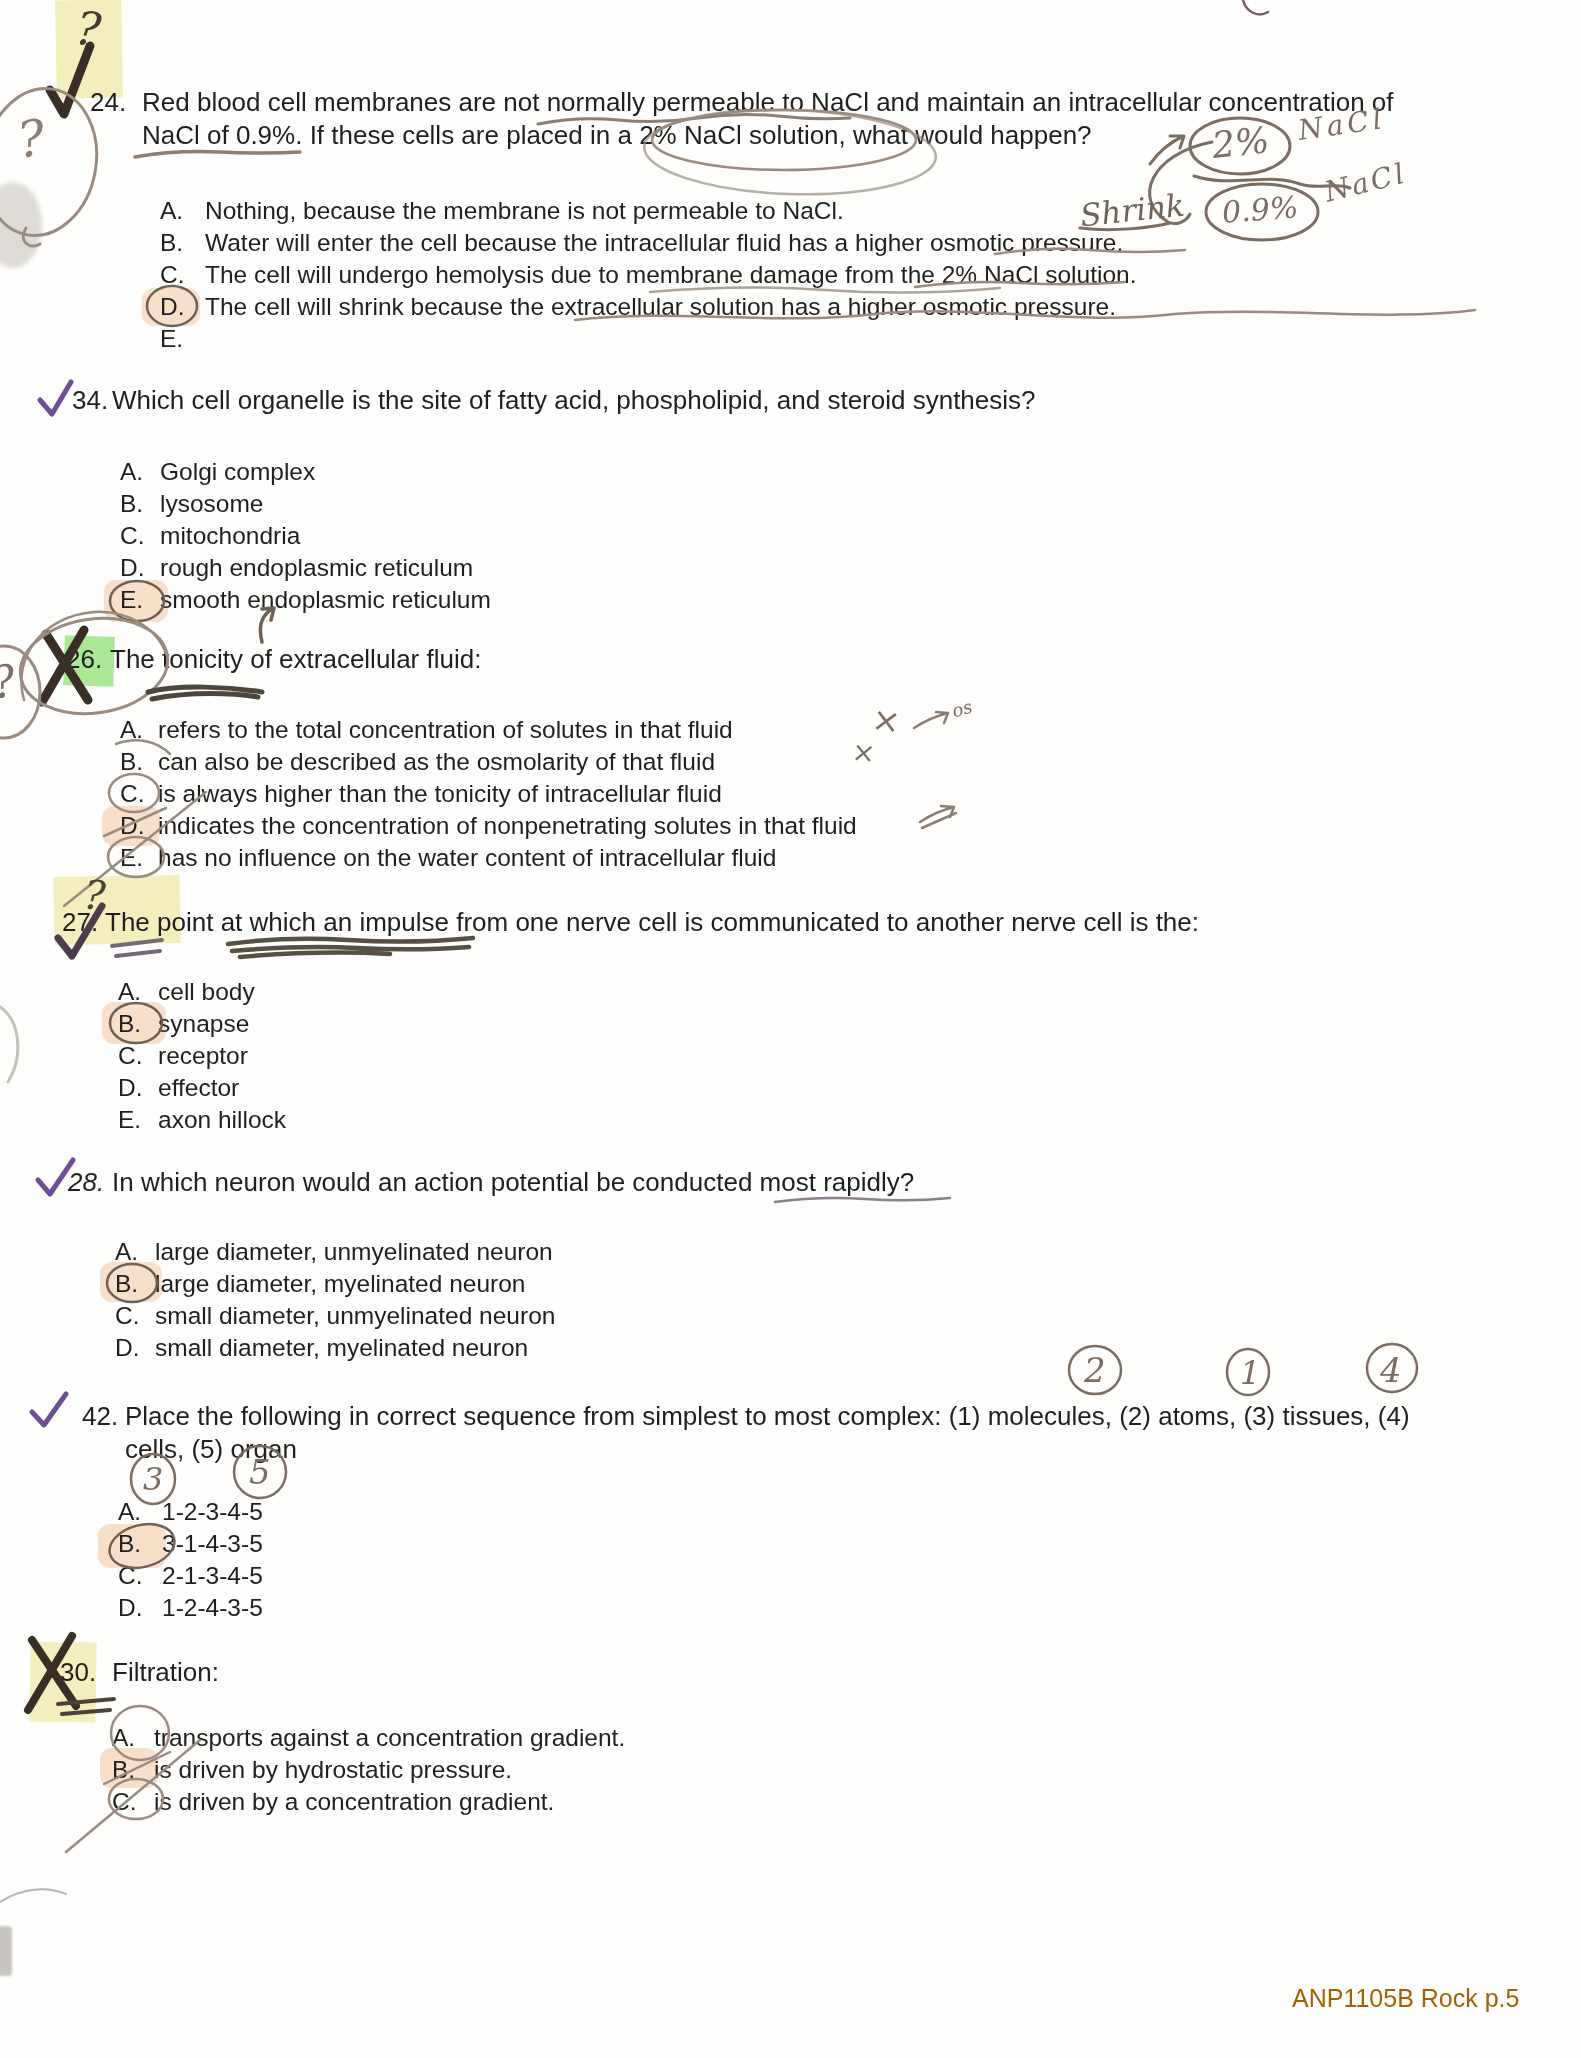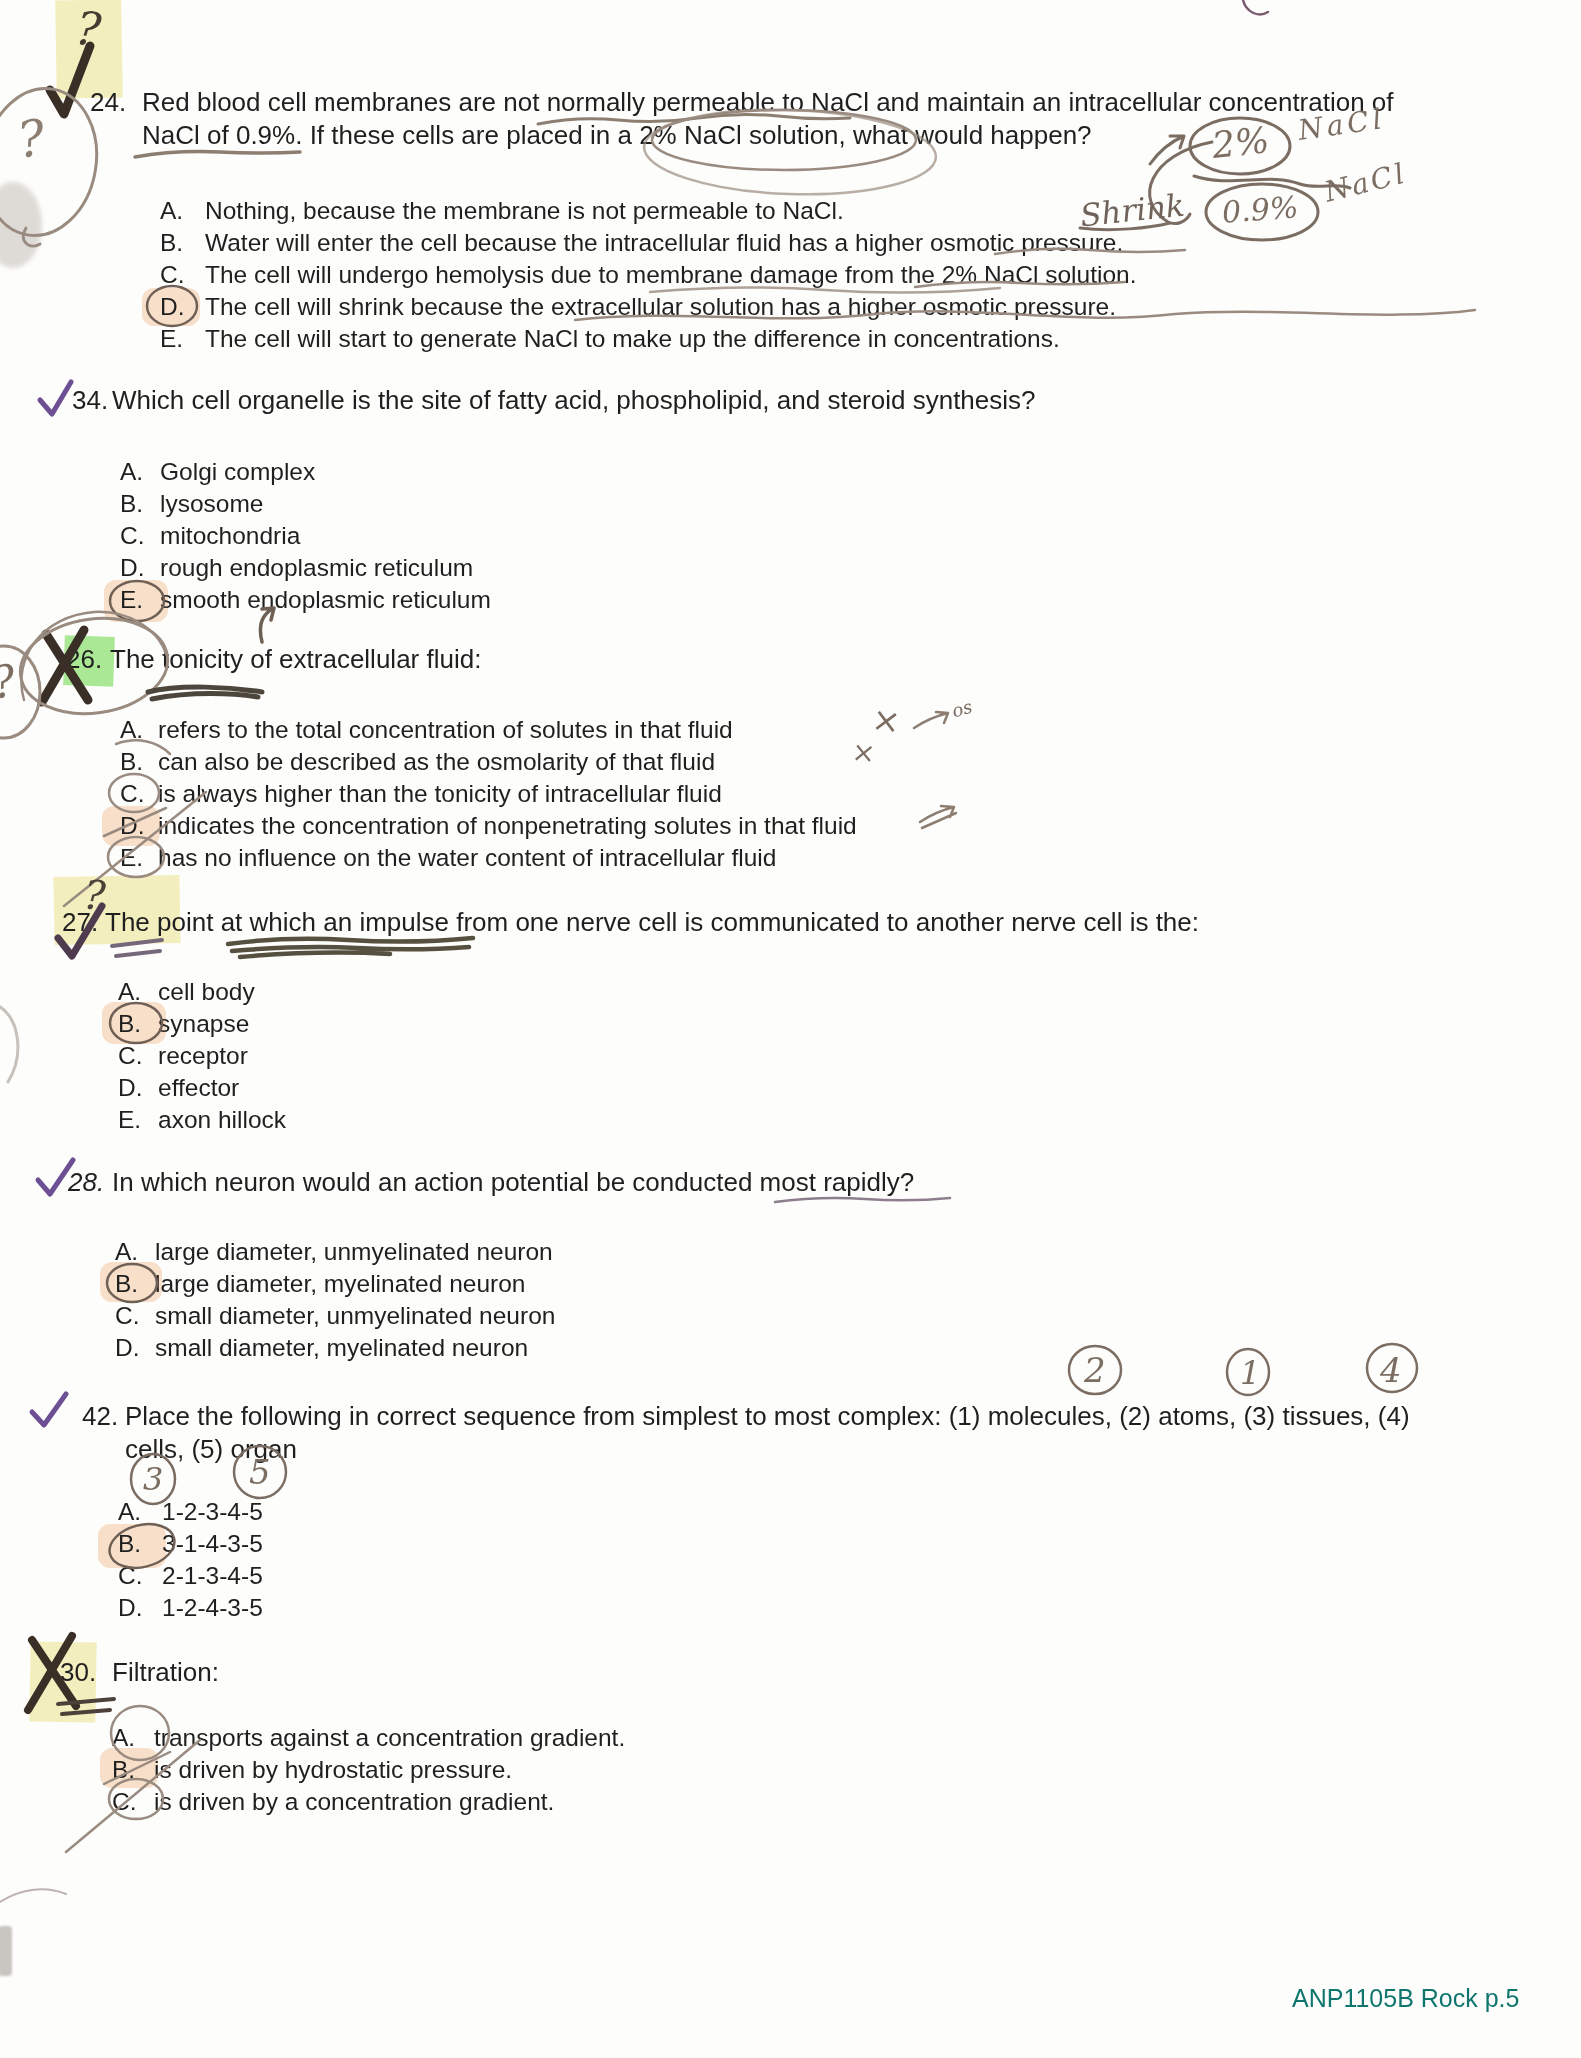--- a/index.html
+++ b/index.html
@@ -15,21 +15,21 @@
   .opt{display:flex;height:32px;align-items:flex-start;line-height:27px;}
   .letter{flex:0 0 auto;}
   .otext{white-space:nowrap;}
   .hl{position:absolute;z-index:1;}
   .txt{position:absolute;z-index:2;}
   .overlay{position:absolute;left:0;top:0;z-index:3;pointer-events:none;}
   .hand{
     position:absolute;z-index:4;font-family:"DejaVu Serif",serif;
     font-style:italic;color:#7b6d62;white-space:nowrap;
   }
-  .footer{position:absolute;font-size:25px;color:#0f766e;z-index:2;text-align:right;}
+  .footer{position:absolute;font-size:25px;color:#a16207;z-index:2;text-align:right;}
   .blob{position:absolute;z-index:0;}
 </style>
 </head>
 <body>
 
 <div class="page">
 
   <div class="blob" style="left:-16px;top:182px;width:58px;height:86px;background:#d9d6d1;border-radius:50%;filter:blur(2px);opacity:.85;"></div>
   <div class="blob" style="left:-2px;top:1926px;width:14px;height:50px;background:#c9c6c1;border-radius:4px;filter:blur(1px);"></div>
 
@@ -64,21 +64,20 @@
     <div class="opt">
         <span class="letter" style="width:45px;">C.</span>
         <span class="otext">The cell will undergo hemolysis due to membrane damage from the 2% NaCl solution.</span>
       </div>
     <div class="opt">
         <span class="letter" style="width:45px;">D.</span>
         <span class="otext">The cell will shrink because the extracellular solution has a higher osmotic pressure.</span>
       </div>
     <div class="opt">
         <span class="letter" style="width:45px;">E.</span>
-        <span class="otext">The cell will start to generate NaCl to make up the difference in concentrations.</span>
       </div>
   </div>
 
   <div class="q-head txt" style="left:72px;top:384px;">
     <div class="q-num" style="width:40px;">34.</div>
     <div class="q-text">
         <div>Which cell organelle is the site of fatty acid, phospholipid, and steroid synthesis?</div>
       </div>
   </div>
   <div class="opts txt" style="left:120px;top:458px;">

